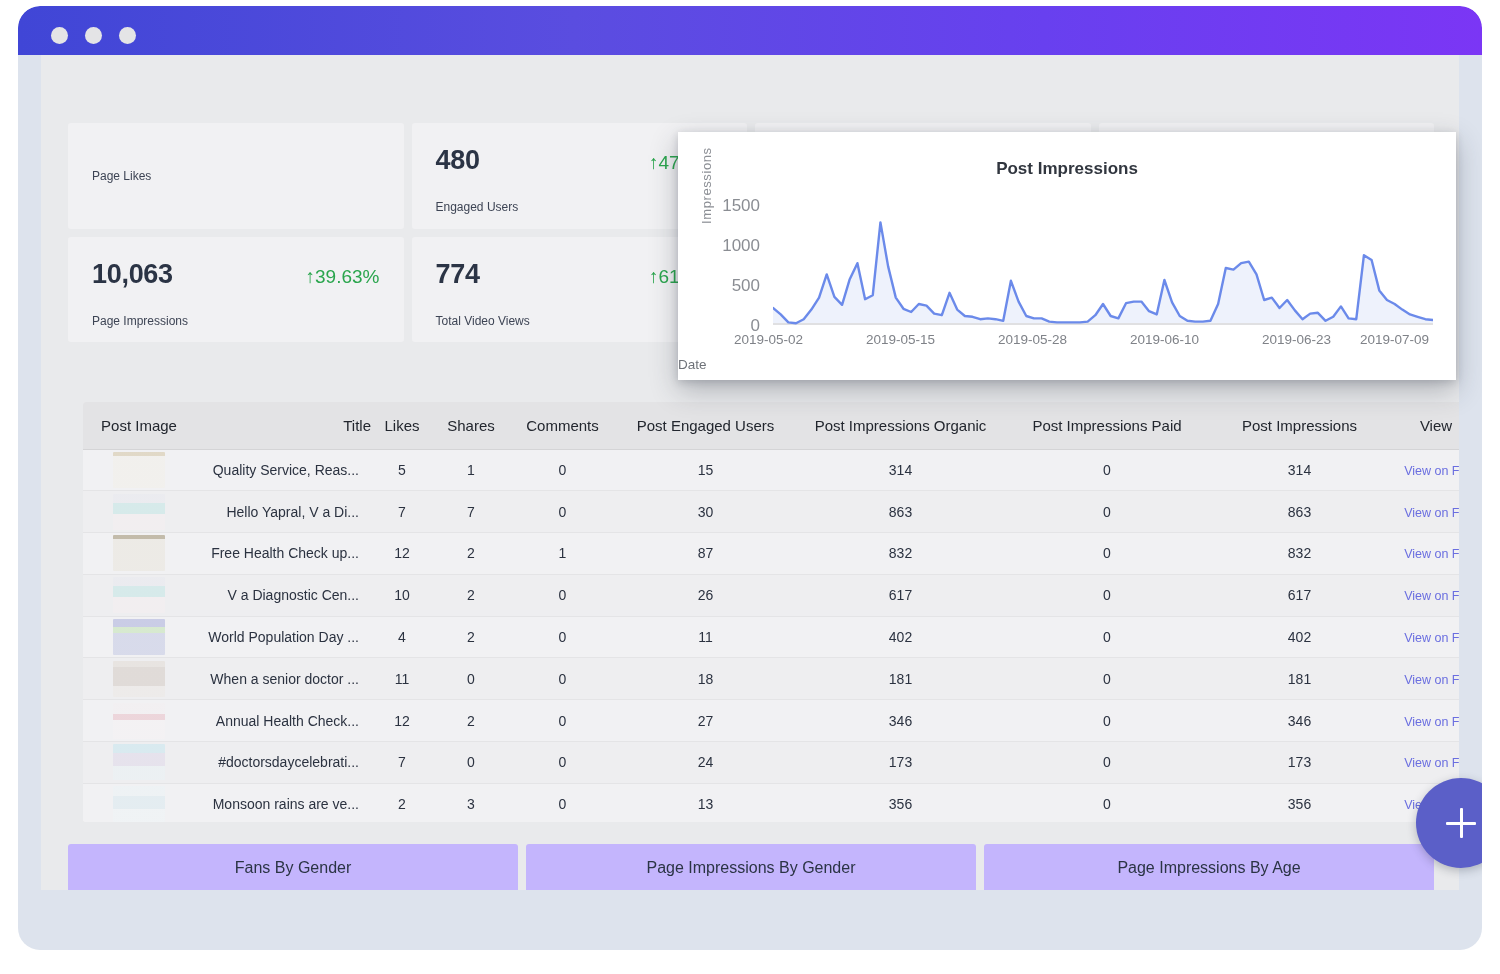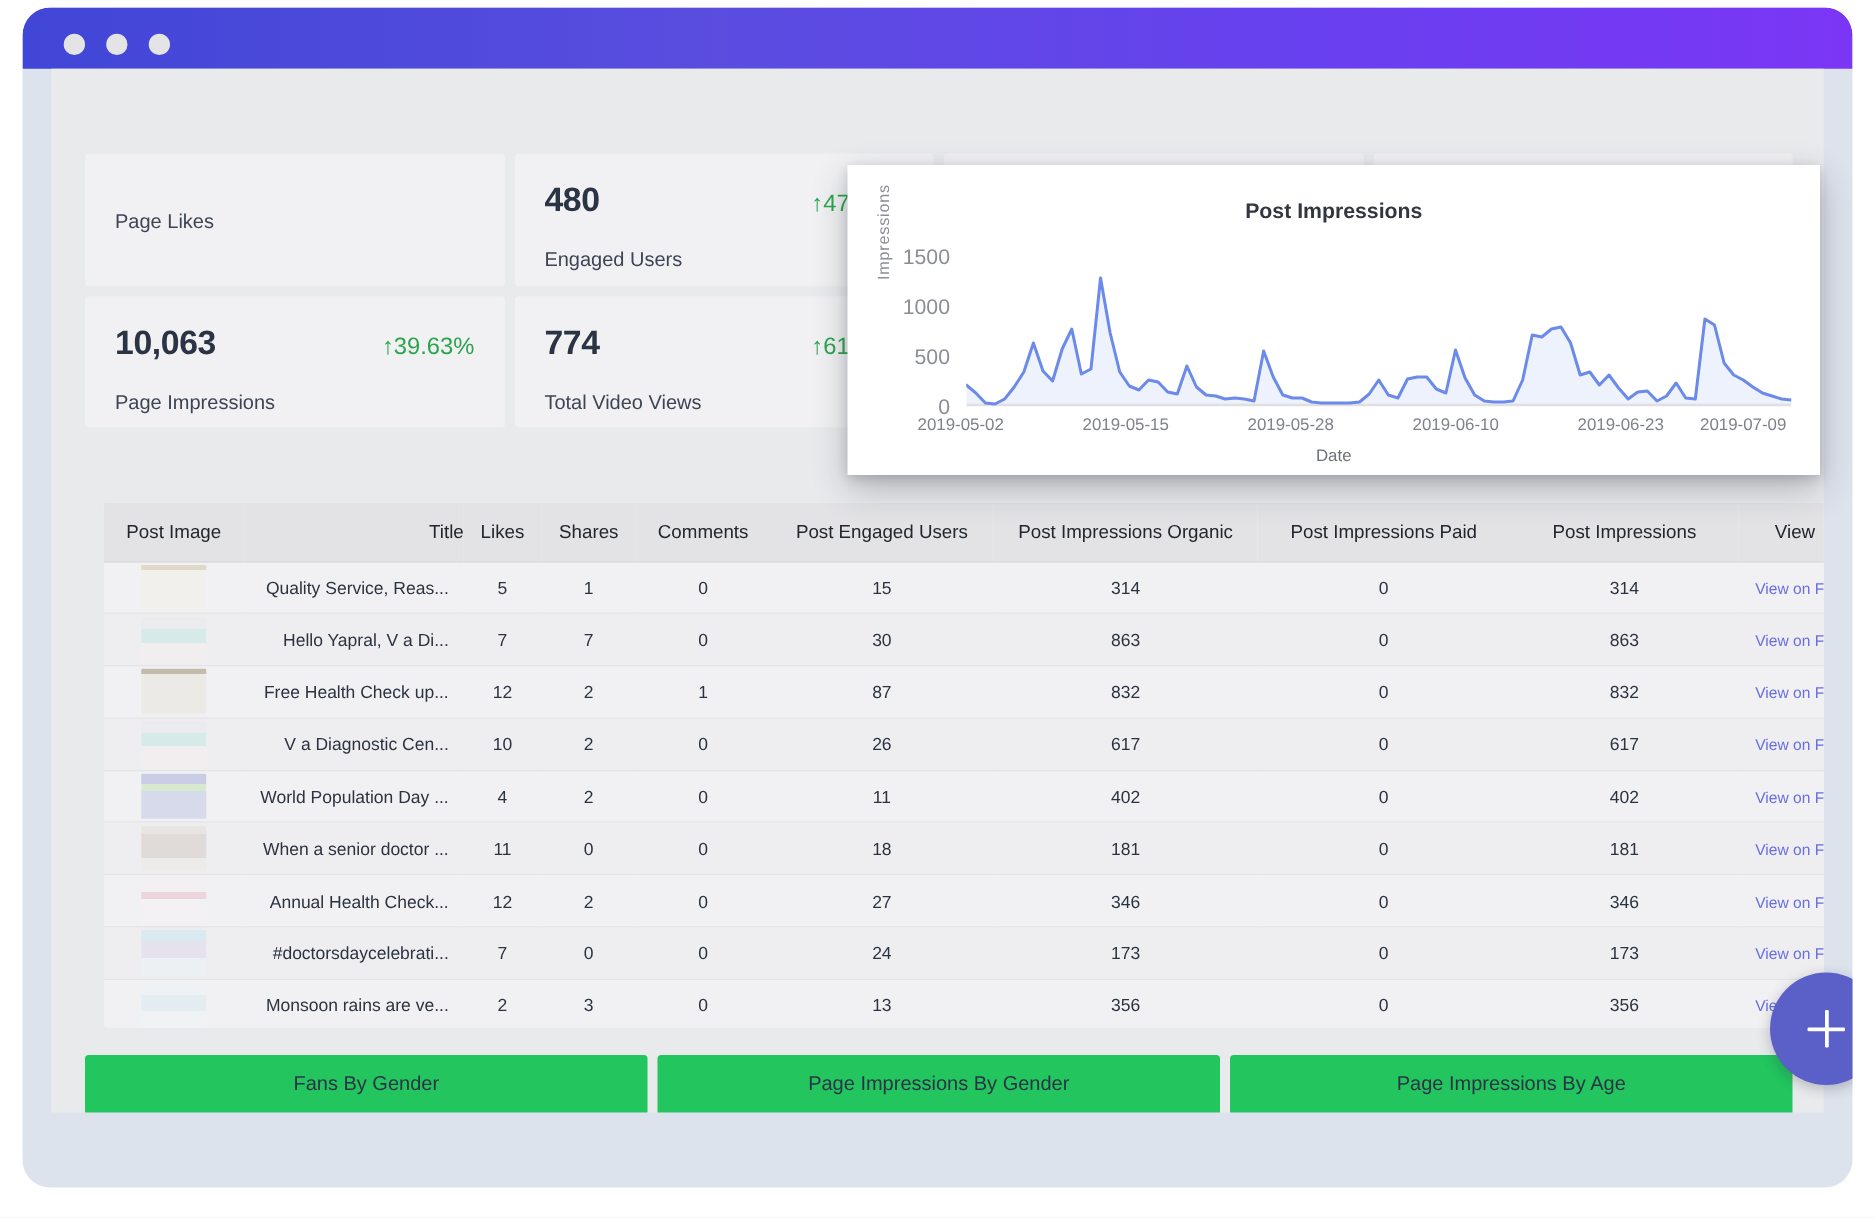--- a/index.html
+++ b/index.html
@@ -86,21 +86,21 @@
     letter-spacing: -0.3px;
   }
   .card-delta {
     font-size: 19px;
     color: #2aa54d;
     font-weight: 400;
     white-space: nowrap;
   }
   .card-label {
     margin-top: 24px;
-    font-size: 16px;
+    font-size: 12px;
     color: #3d4454;
   }
 
   
   #feed-title {
     position: absolute;
     left: 690px;
     top: 363px;
     font-size: 16px;
     color: #2b3445;
@@ -178,21 +178,21 @@
     position: absolute;
     left: 27px;
     top: 789px;
     width: 1366px;
     height: 48px;
     display: flex;
     gap: 8px;
   }
   .bpanel {
     flex: 1;
-    background: #22c55e;
+    background: #c4b5fd;
     border-radius: 3px;
     display: flex;
     align-items: center;
     justify-content: center;
     font-size: 16px;
     color: #2b3445;
     text-align: right;
   }
 
   
@@ -223,21 +223,21 @@
     color: #8c8f95;
     transform: rotate(-90deg);
     transform-origin: left top;
     white-space: nowrap;
     letter-spacing: .6px;
   }
   #chart-xlabel {
     position: absolute;
     left: 0; bottom: 8px;
     width: 778px;
-    text-align: center;
+    text-align: left;
     font-size: 13.5px;
     color: #6e7278;
   }
   .ytick {
     position: absolute;
     right: 0;
     width: 46px;
     text-align: right;
     font-size: 17px;
     color: #8a8d93;

